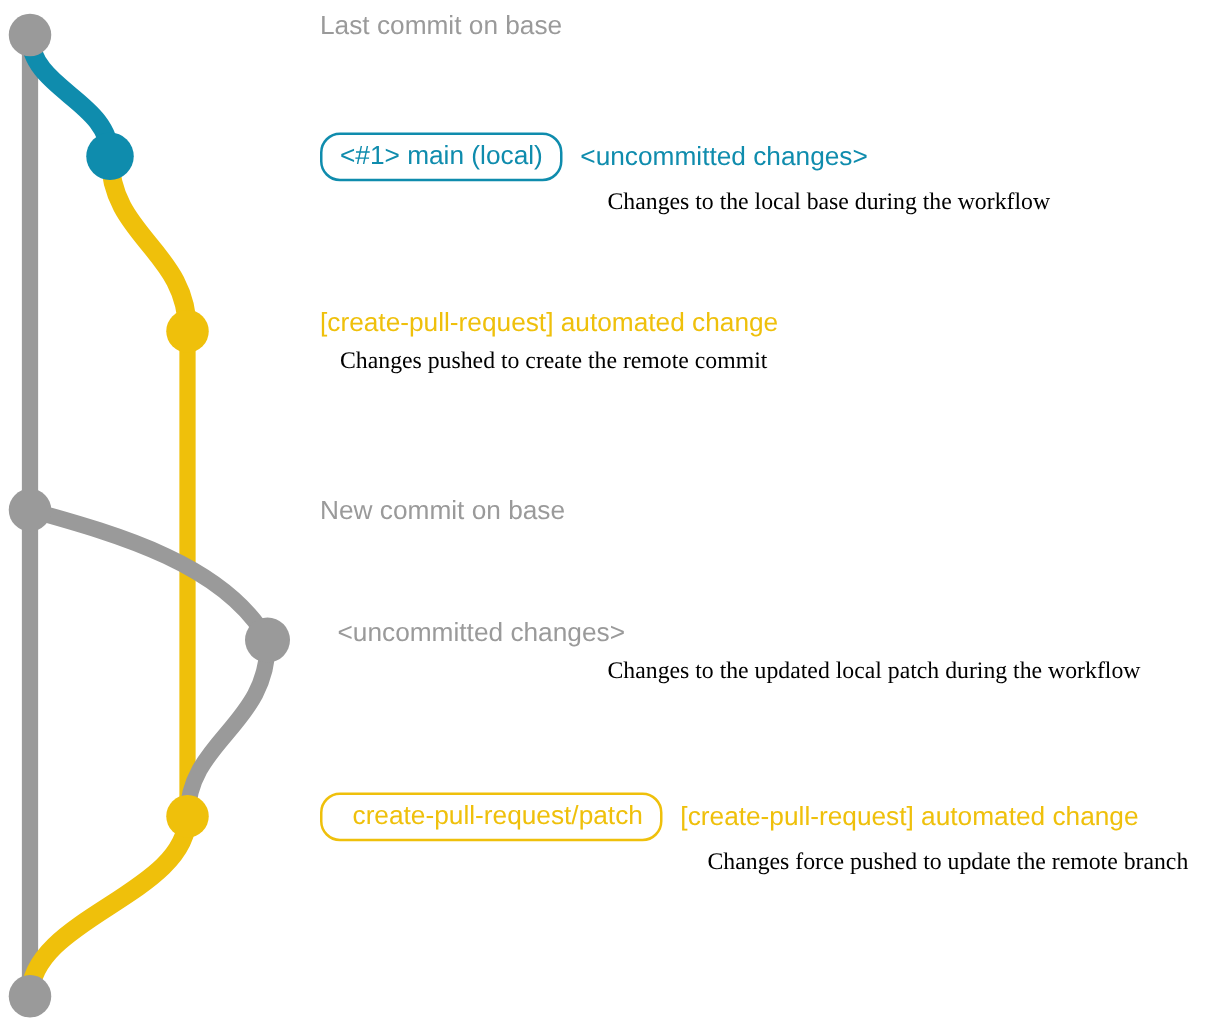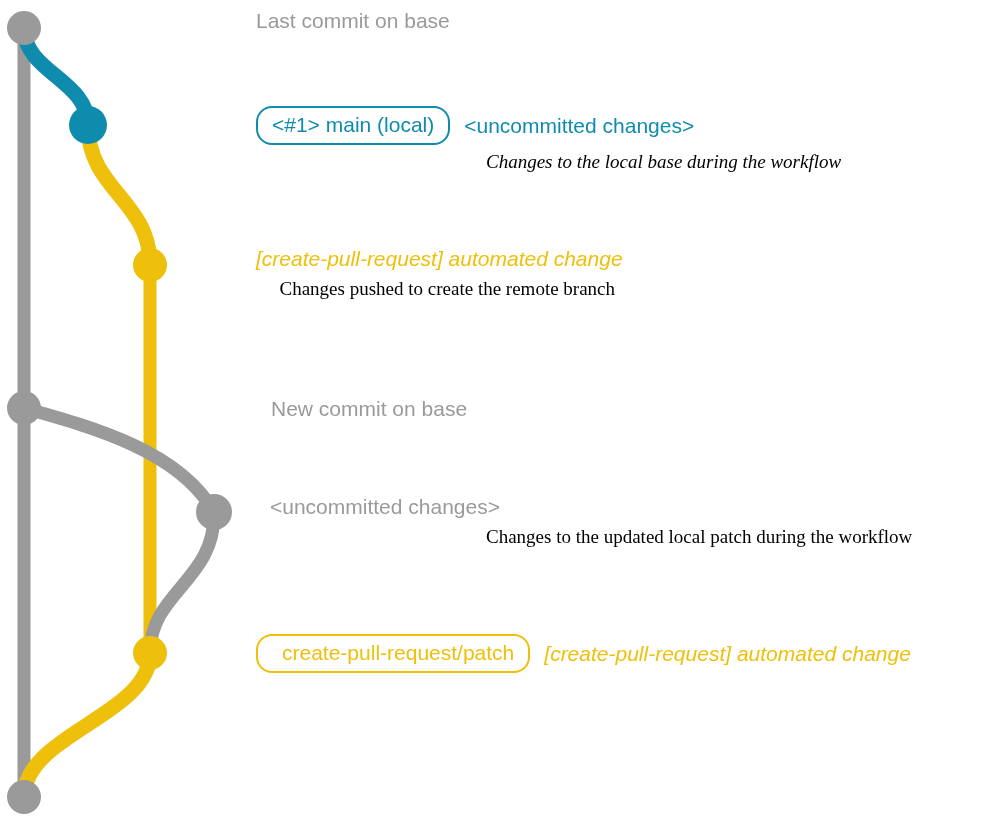--- a/index.html
+++ b/index.html
@@ -11,21 +11,20 @@
   body {
     font-family: "Liberation Sans", sans-serif;
     -webkit-font-smoothing: antialiased;
   }
   #diagram-root {
     position: relative;
     width: 981px;
     height: 827px;
     background: #ffffff;
     overflow: hidden;
-    text-align: center;
   }
   #commit-graph {
     position: absolute;
     left: 0;
     top: 0;
     width: 260px;
     height: 827px;
   }
   .row {
     position: absolute;
@@ -58,21 +57,21 @@
   .pill.teal  { border-color: #0f8cad; color: #0f8cad; }
   .pill.yellow{ border-color: #efc00b; color: #efc00b; padding-left: 24px; }
   .pill.gray  { border-color: #9a9a9a; color: #9a9a9a; }
 
   .headline {
     font-size: 21px;
     line-height: 26px;
     white-space: nowrap;
   }
   .headline.teal   { color: #0f8cad; }
-  .headline.yellow { color: #efc00b; font-style: italic; }
+  .headline.yellow { color: #efc00b; }
   .headline.gray   { color: #9a9a9a; }
   .headline.with-gap { margin-left: 14px; }
 
   .subline {
     font-family: "Liberation Serif", serif;
     font-size: 19px;
     line-height: 24px;
     color: #000000;
     white-space: nowrap;
     margin-top: 5px;
@@ -84,22 +83,22 @@
   #row-first-auto     { left: 256px; top: 246px; }
   #row-new-commit     { left: 256px; top: 396px; }
   #row-second-local   { left: 256px; top: 494px; }
   #row-second-auto    { left: 256px; top: 634px; }
   #row-merge          { left: 256px; top: 780px; }
 
   #row-first-auto .subline,
   #row-first-auto .headline { margin-left: 0; }
   #row-first-auto .subline { padding-left: 16px; }
   #row-last-commit .headline { margin-left: 0; }
-  #row-new-commit .headline { margin-left: 15px; }
-  #row-first-local .subline { padding-left: 230px; font-style: italic; }
+  #row-new-commit .headline { margin-left: 0; }
+  #row-first-local .subline { padding-left: 230px; }
   #row-second-local .subline { padding-left: 230px; }
   #row-second-auto .subline { padding-left: 310px; }
 </style>
 </head>
 <body>
 
 <div id="diagram-root">
 
   <svg id="commit-graph" viewBox="0 0 260 827" width="260" height="827">
 
@@ -142,21 +141,21 @@
       </div>
       <div class="subline">Changes to the local base during the workflow</div>
     </div>
   </div>
 
   <div class="row" id="row-first-auto">
     <div class="row-inner">
       <div class="line-1">
         <span class="headline yellow">[create-pull-request] automated change</span>
       </div>
-      <div class="subline">Changes pushed to create the remote branch</div>
+      <div class="subline">Changes pushed to create the remote commit</div>
     </div>
   </div>
 
   <div class="row" id="row-new-commit">
     <div class="row-inner">
       <div class="line-1">
         <span class="headline gray">New commit on base</span>
       </div>
     </div>
   </div>
@@ -169,17 +168,18 @@
       <div class="subline">Changes to the updated local patch during the workflow</div>
     </div>
   </div>
 
   <div class="row" id="row-second-auto">
     <div class="row-inner">
       <div class="line-1">
         <span class="pill yellow">create-pull-request/patch</span>
         <span class="headline yellow with-gap">[create-pull-request] automated change</span>
       </div>
+      <div class="subline">Changes force pushed to update the remote branch</div>
     </div>
   </div>
 
 
 </div>
 
 </body></html>

